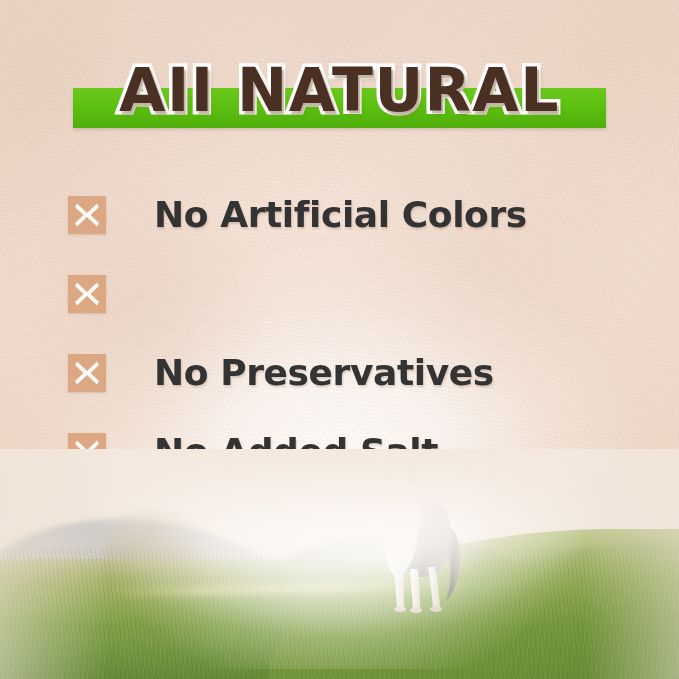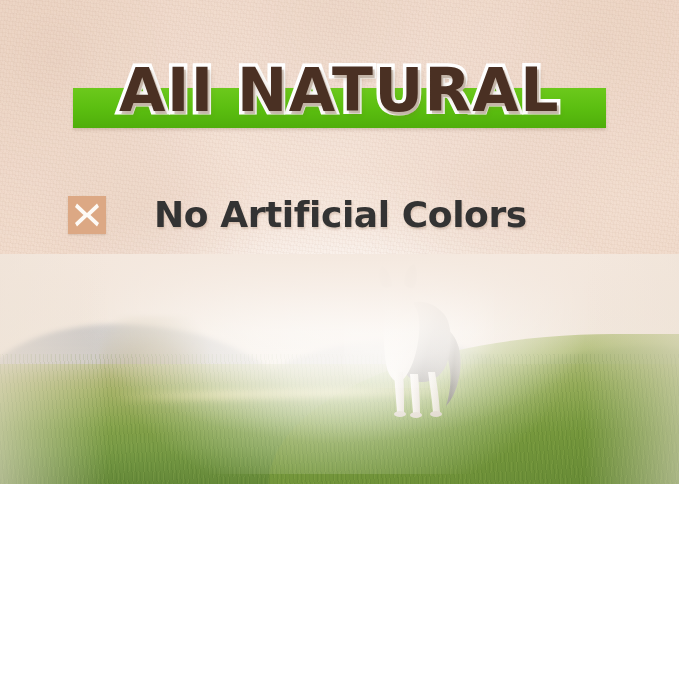--- a/index.html
+++ b/index.html
@@ -3,21 +3,21 @@
 <meta charset="utf-8">
 <style>
   html, body {
     margin: 0;
     padding: 0;
     background: #ffffff;
   }
   #stage {
     position: relative;
     width: 679px;
-    height: 484px;
+    height: 679px;
     overflow: hidden;
     font-family: "Liberation Sans", sans-serif;
     background: #f2dfd2;
   }
 
   
   .paper-base {
     position: absolute;
     inset: 0;
     background:
@@ -359,20 +359,28 @@
     </div>
 
     <div class="feature-row">
       <div class="x-box">
         <svg viewBox="0 0 38 38" aria-hidden="true">
           <path d="M9 7.5 L19 17 L29 7.5 L31 11 L22.5 19 L31 27 L29 30.5 L19 21 L9 30.5 L7 27 L15.5 19 L7 11 Z" fill="#fdfaf6"></path>
         </svg>
       </div>
     </div>
 
+    <div class="feature-row">
+      <div class="x-box">
+        <svg viewBox="0 0 38 38" aria-hidden="true">
+          <path d="M9 7.5 L19 17 L29 7.5 L31 11 L22.5 19 L31 27 L29 30.5 L19 21 L9 30.5 L7 27 L15.5 19 L7 11 Z" fill="#fdfaf6"></path>
+        </svg>
+      </div>
+      <div class="feature-label">No Preservatives</div>
+    </div>
 
     <div class="feature-row">
       <div class="x-box">
         <svg viewBox="0 0 38 38" aria-hidden="true">
           <path d="M9 7.5 L19 17 L29 7.5 L31 11 L22.5 19 L31 27 L29 30.5 L19 21 L9 30.5 L7 27 L15.5 19 L7 11 Z" fill="#fdfaf6"></path>
         </svg>
       </div>
       <div class="feature-label">No Added Salt</div>
     </div>
 

